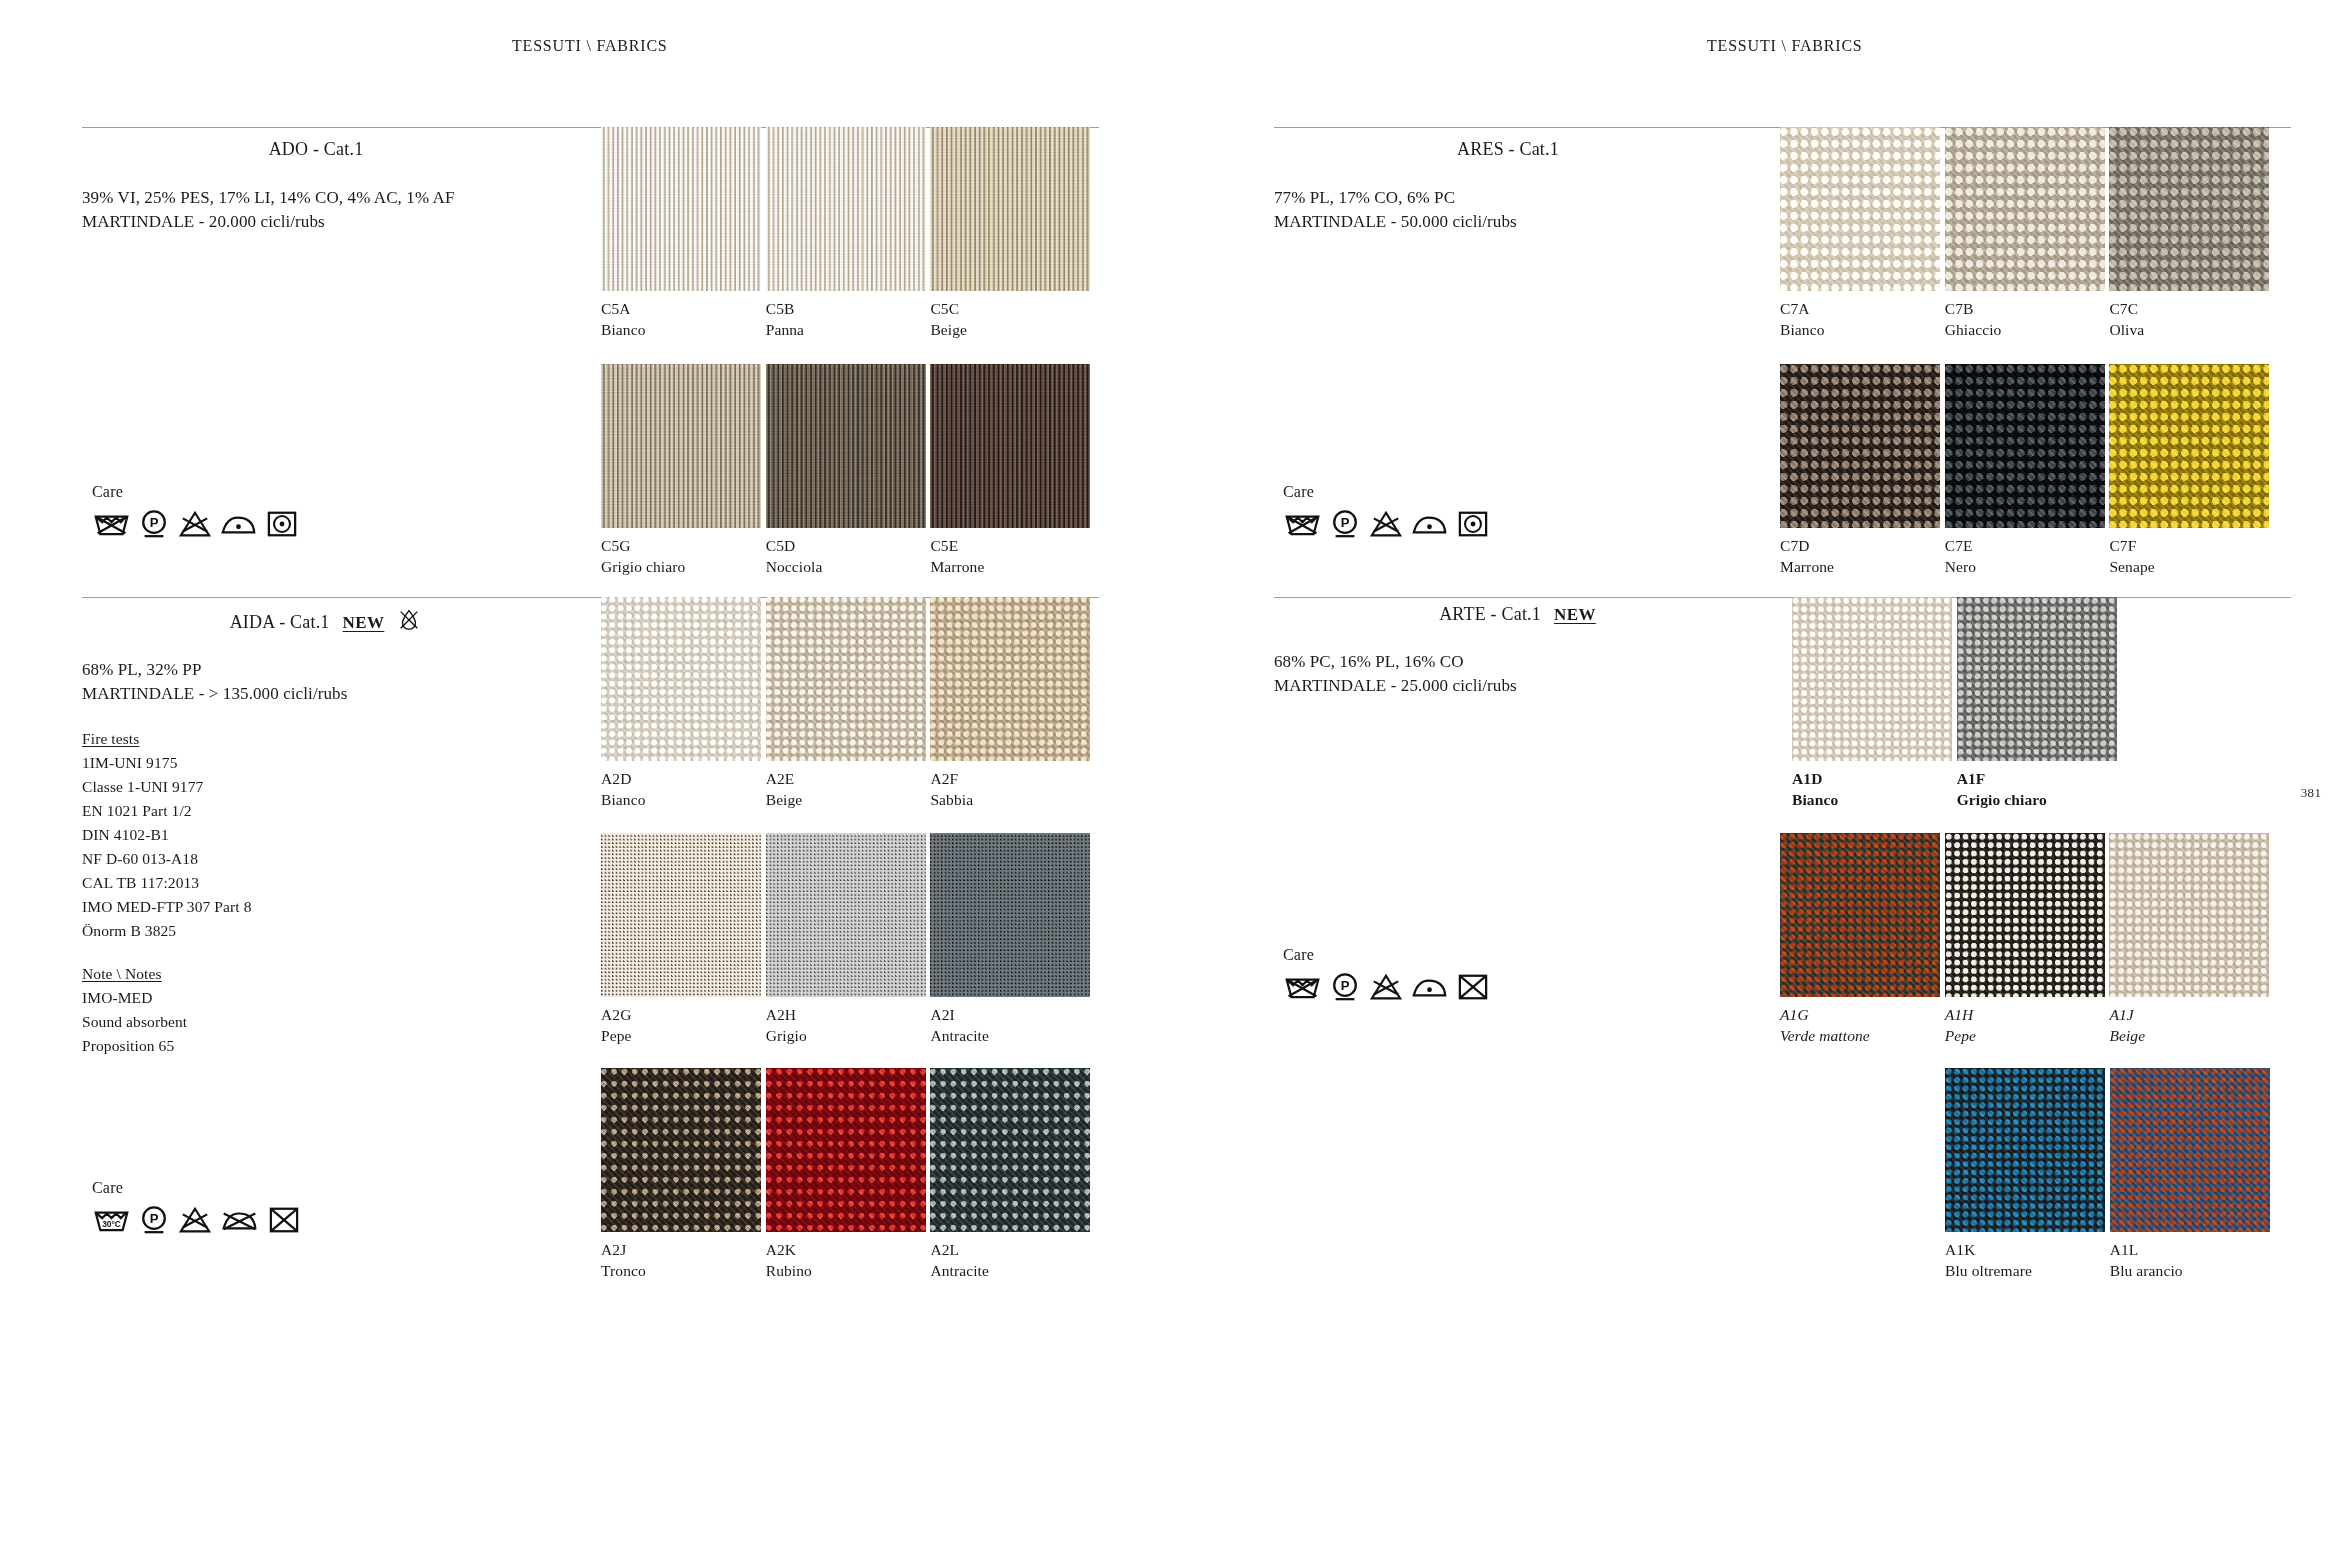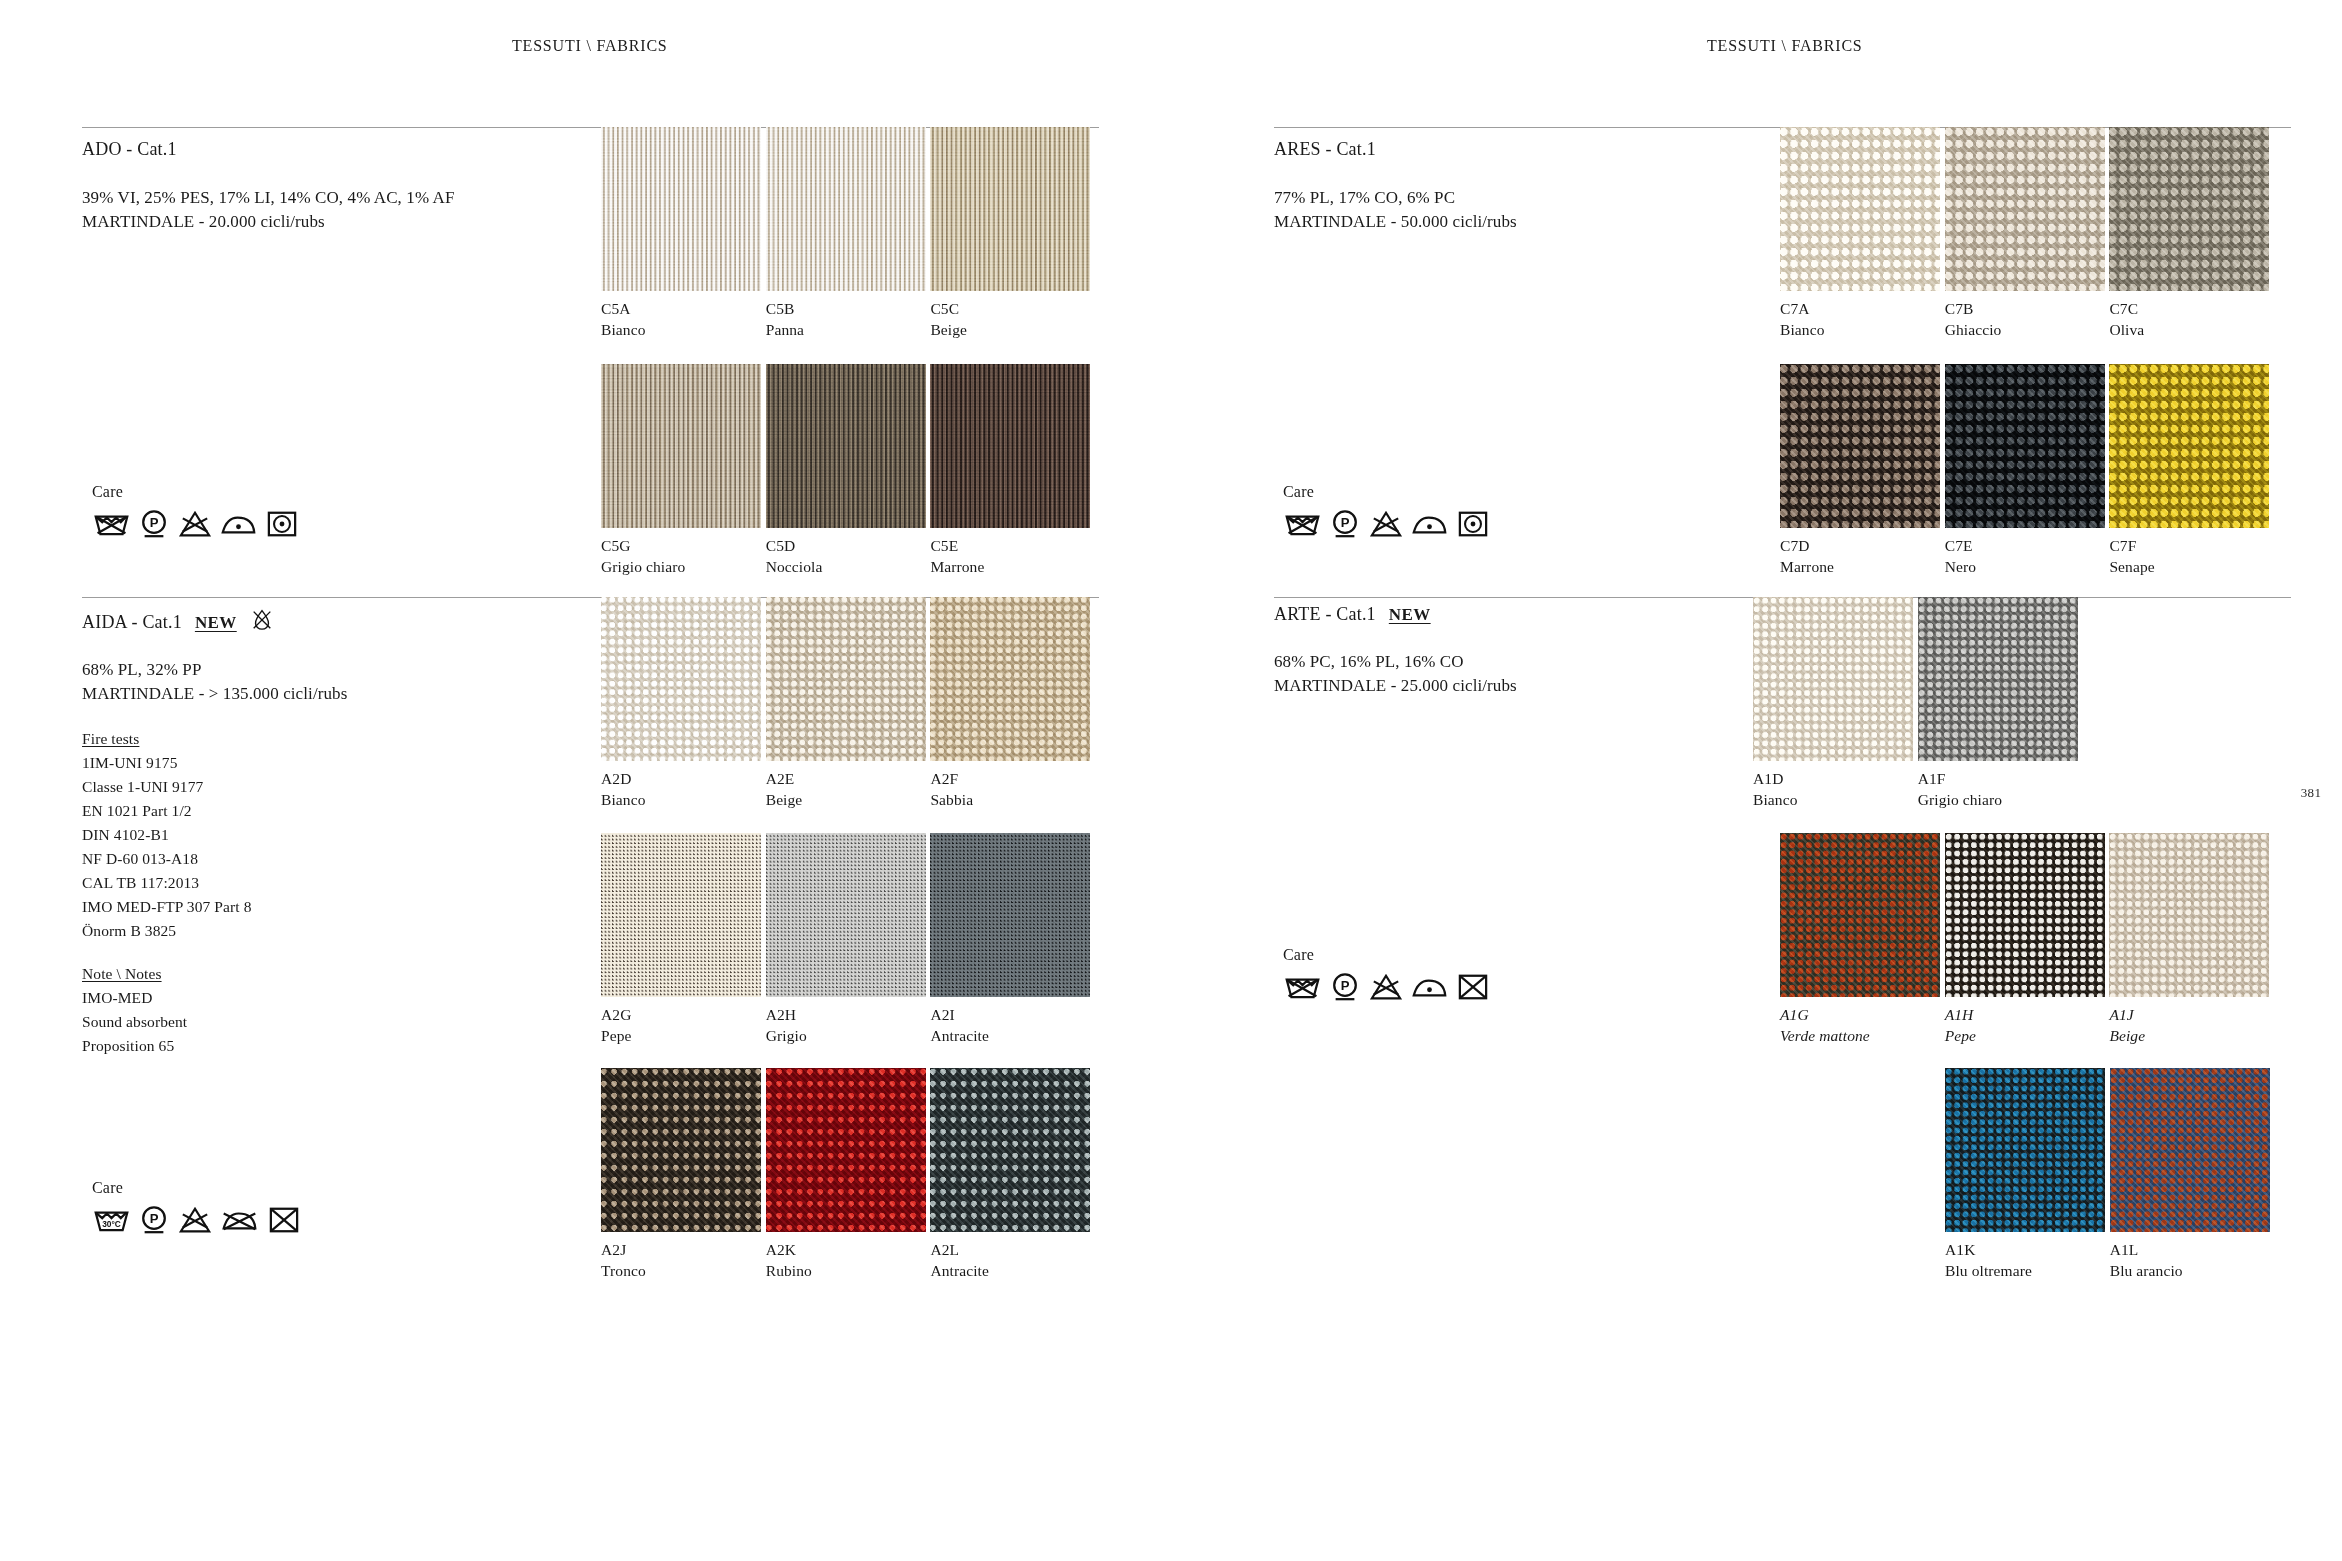--- a/index.html
+++ b/index.html
@@ -34,21 +34,21 @@
 
   
   .block{position:absolute;}
   .rule{
     position:absolute;height:0.9px;background:#9d9d9d;
   }
 
   .info{position:absolute;}
   .title{
     font-size:18px;letter-spacing:0.2px;white-space:nowrap;
-    display:flex;align-items:baseline;gap:13px;
+    display:flex;align-items:baseline;gap:13px;justify-content:center;
   }
   .title .nm{font-weight:700;text-decoration:underline;text-underline-offset:2.8px;font-size:17px;letter-spacing:0.4px;}
   .compo{font-size:17px;line-height:24px;letter-spacing:0.1px;}
 
   .sub{font-size:15.5px;line-height:24px;letter-spacing:0.1px;}
   .sub .hd{text-decoration:underline;text-underline-offset:1.9px;}
 
   .care-label{font-size:16px;letter-spacing:0.2px;}
   .care-row{display:flex;align-items:flex-end;gap:8.4px;margin-top:8.4px;}
   .care-row svg{display:block;}
@@ -575,21 +575,21 @@
             <circle cx="20" cy="19" r="2.6" fill="#111"></circle>
           </svg>
           <svg width="32" height="30" viewBox="0 0 34 32">
             <rect x="3" y="4" width="28" height="24" fill="none" stroke="#111" stroke-width="2.4"></rect>
             <path d="M4 5 L30 27 M30 5 L4 27" stroke="#111" stroke-width="2.4"></path>
           </svg>
         </div>
       </div>
 
       <div class="swgrid">
-        <div class="swrow" style="left:582px;top:597px;">
+        <div class="swrow" style="left:621px;top:597px;font-weight:bold;">
           <div class="sw">
             <div class="swimg">
               <div class="tex t-boucle" style="background-color:#e9e3d6;
                 background-image:radial-gradient(circle at 3.7px 3.7px,rgba(255,253,247,.95) 0 2.8px,rgba(188,176,156,.55) 2.8px 5.6px),
                 radial-gradient(circle at 8.4px 8.4px,rgba(210,200,182,.6) 0 2.8px,transparent 2.8px);"></div>
               <div class="grain2"></div>
             </div>
             <div class="swcap">
               <span class="code">A1D</span>
               <span class="nme">Bianco</span>

